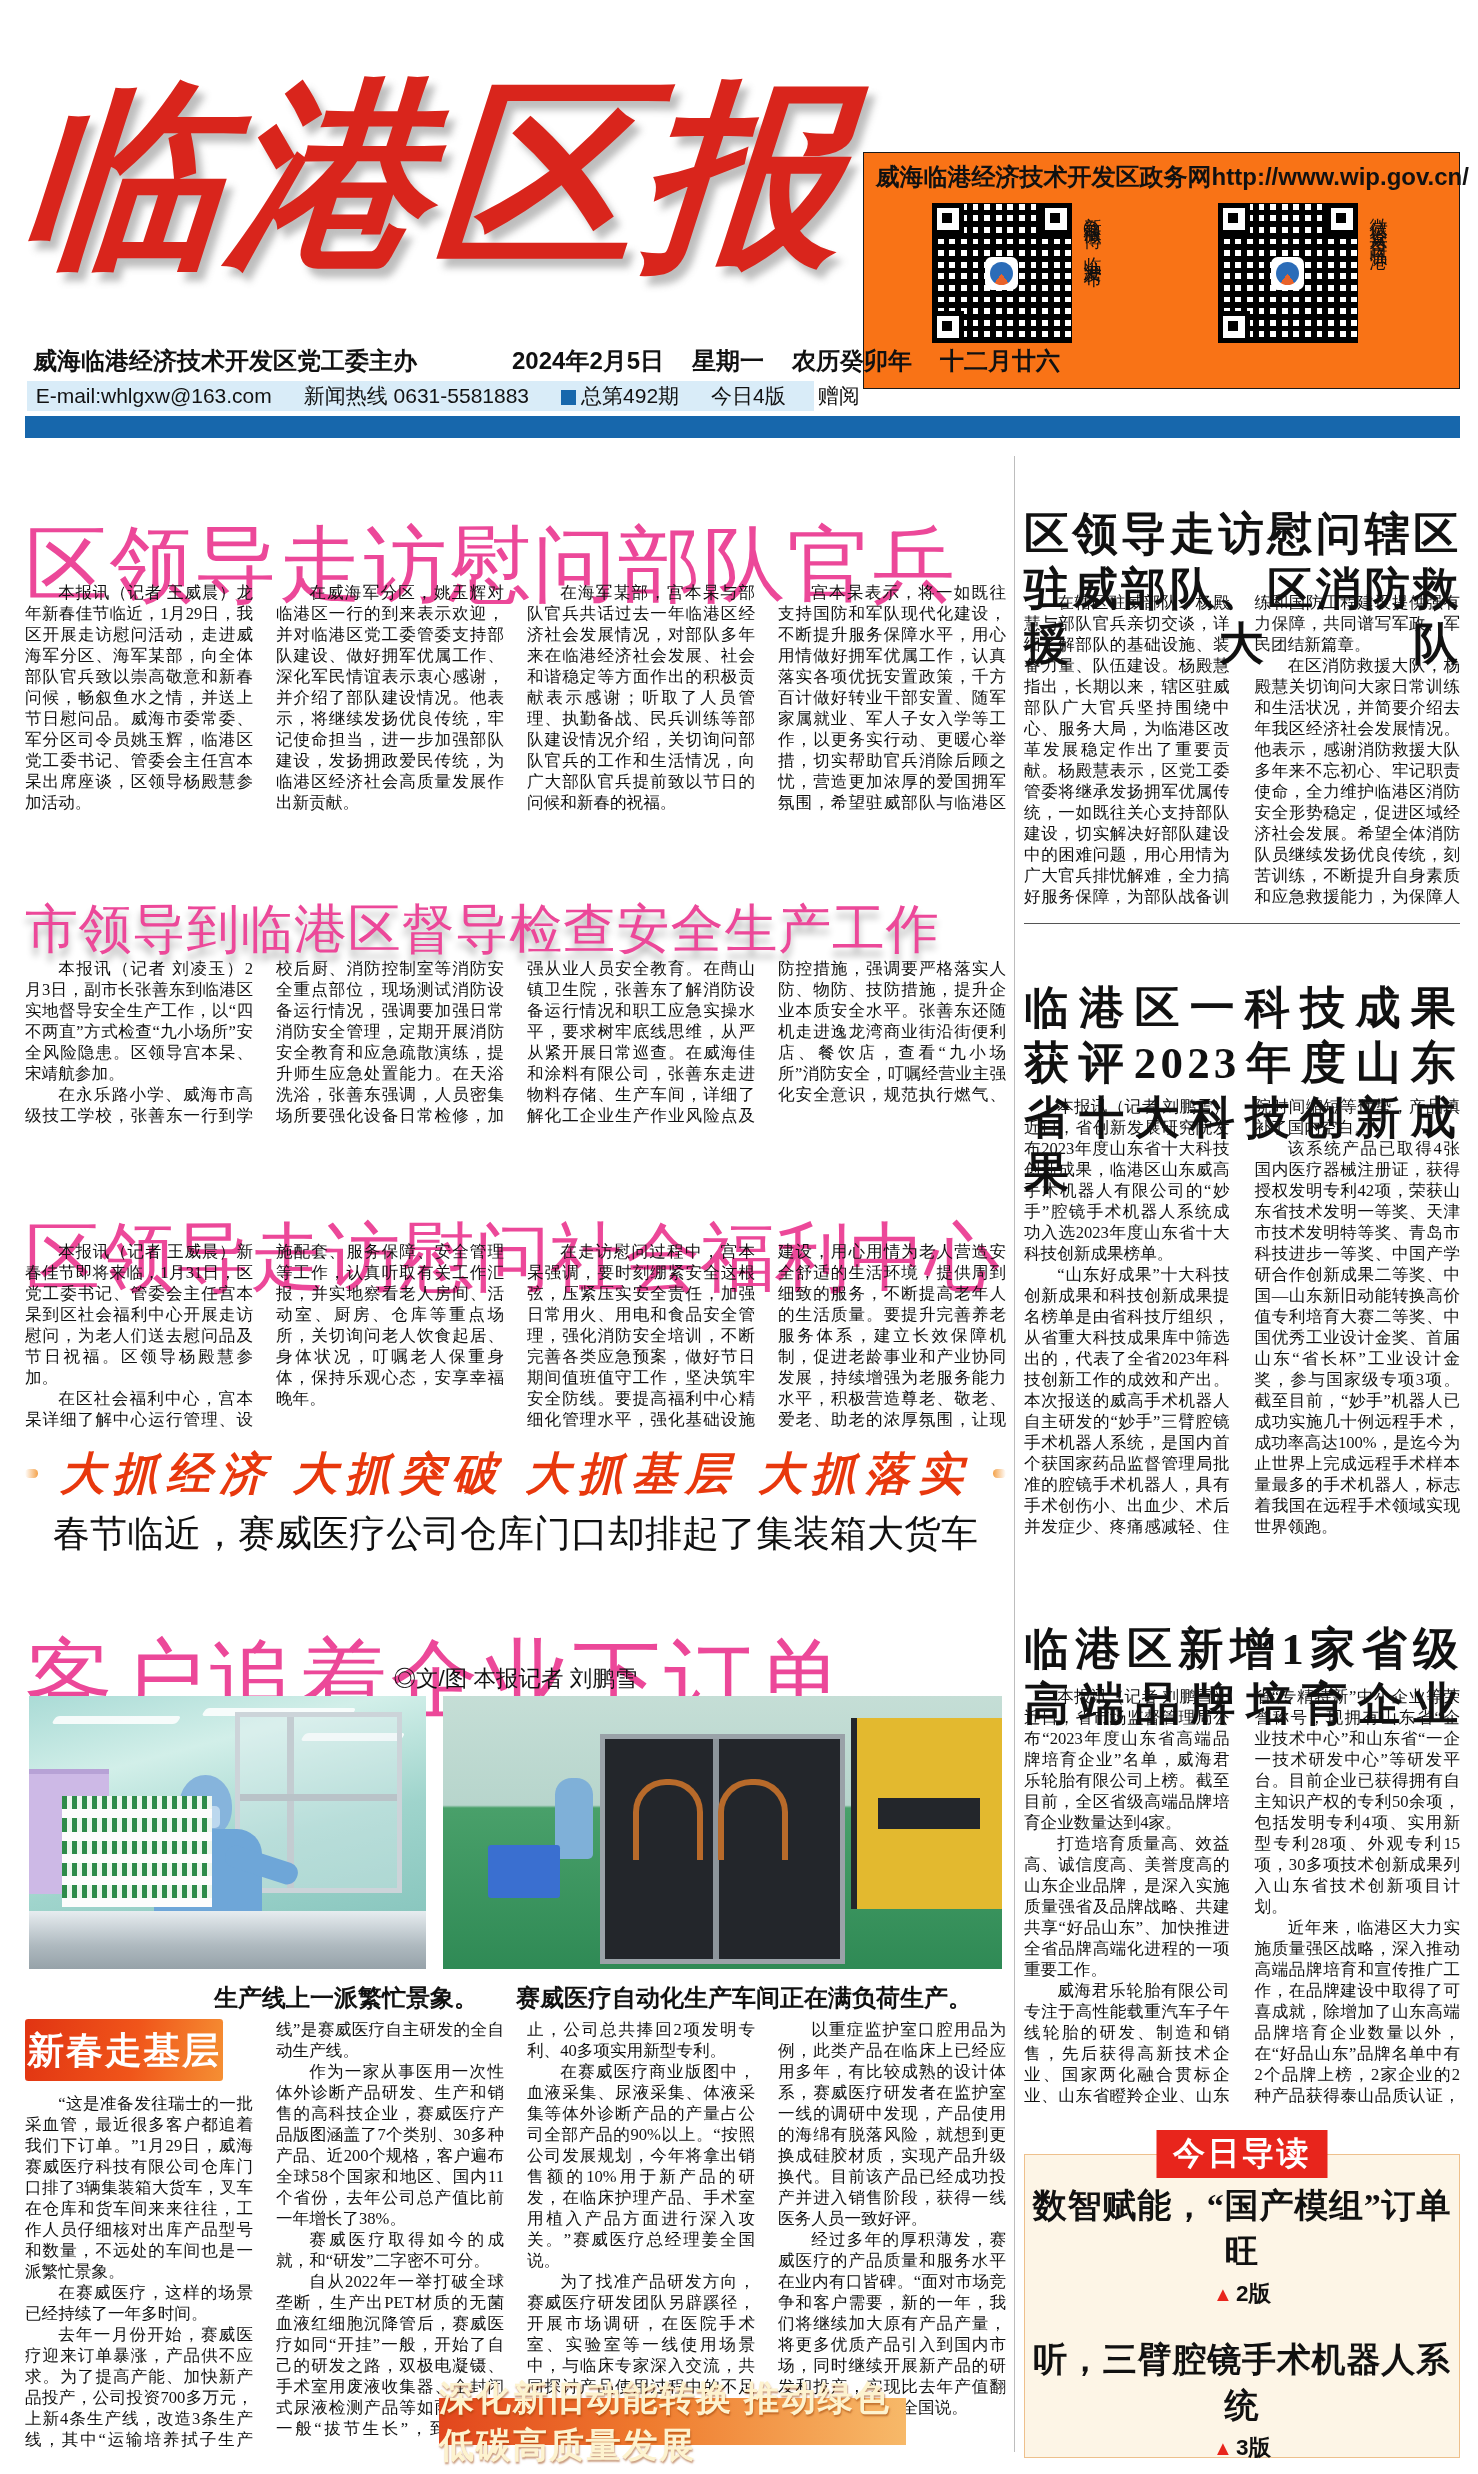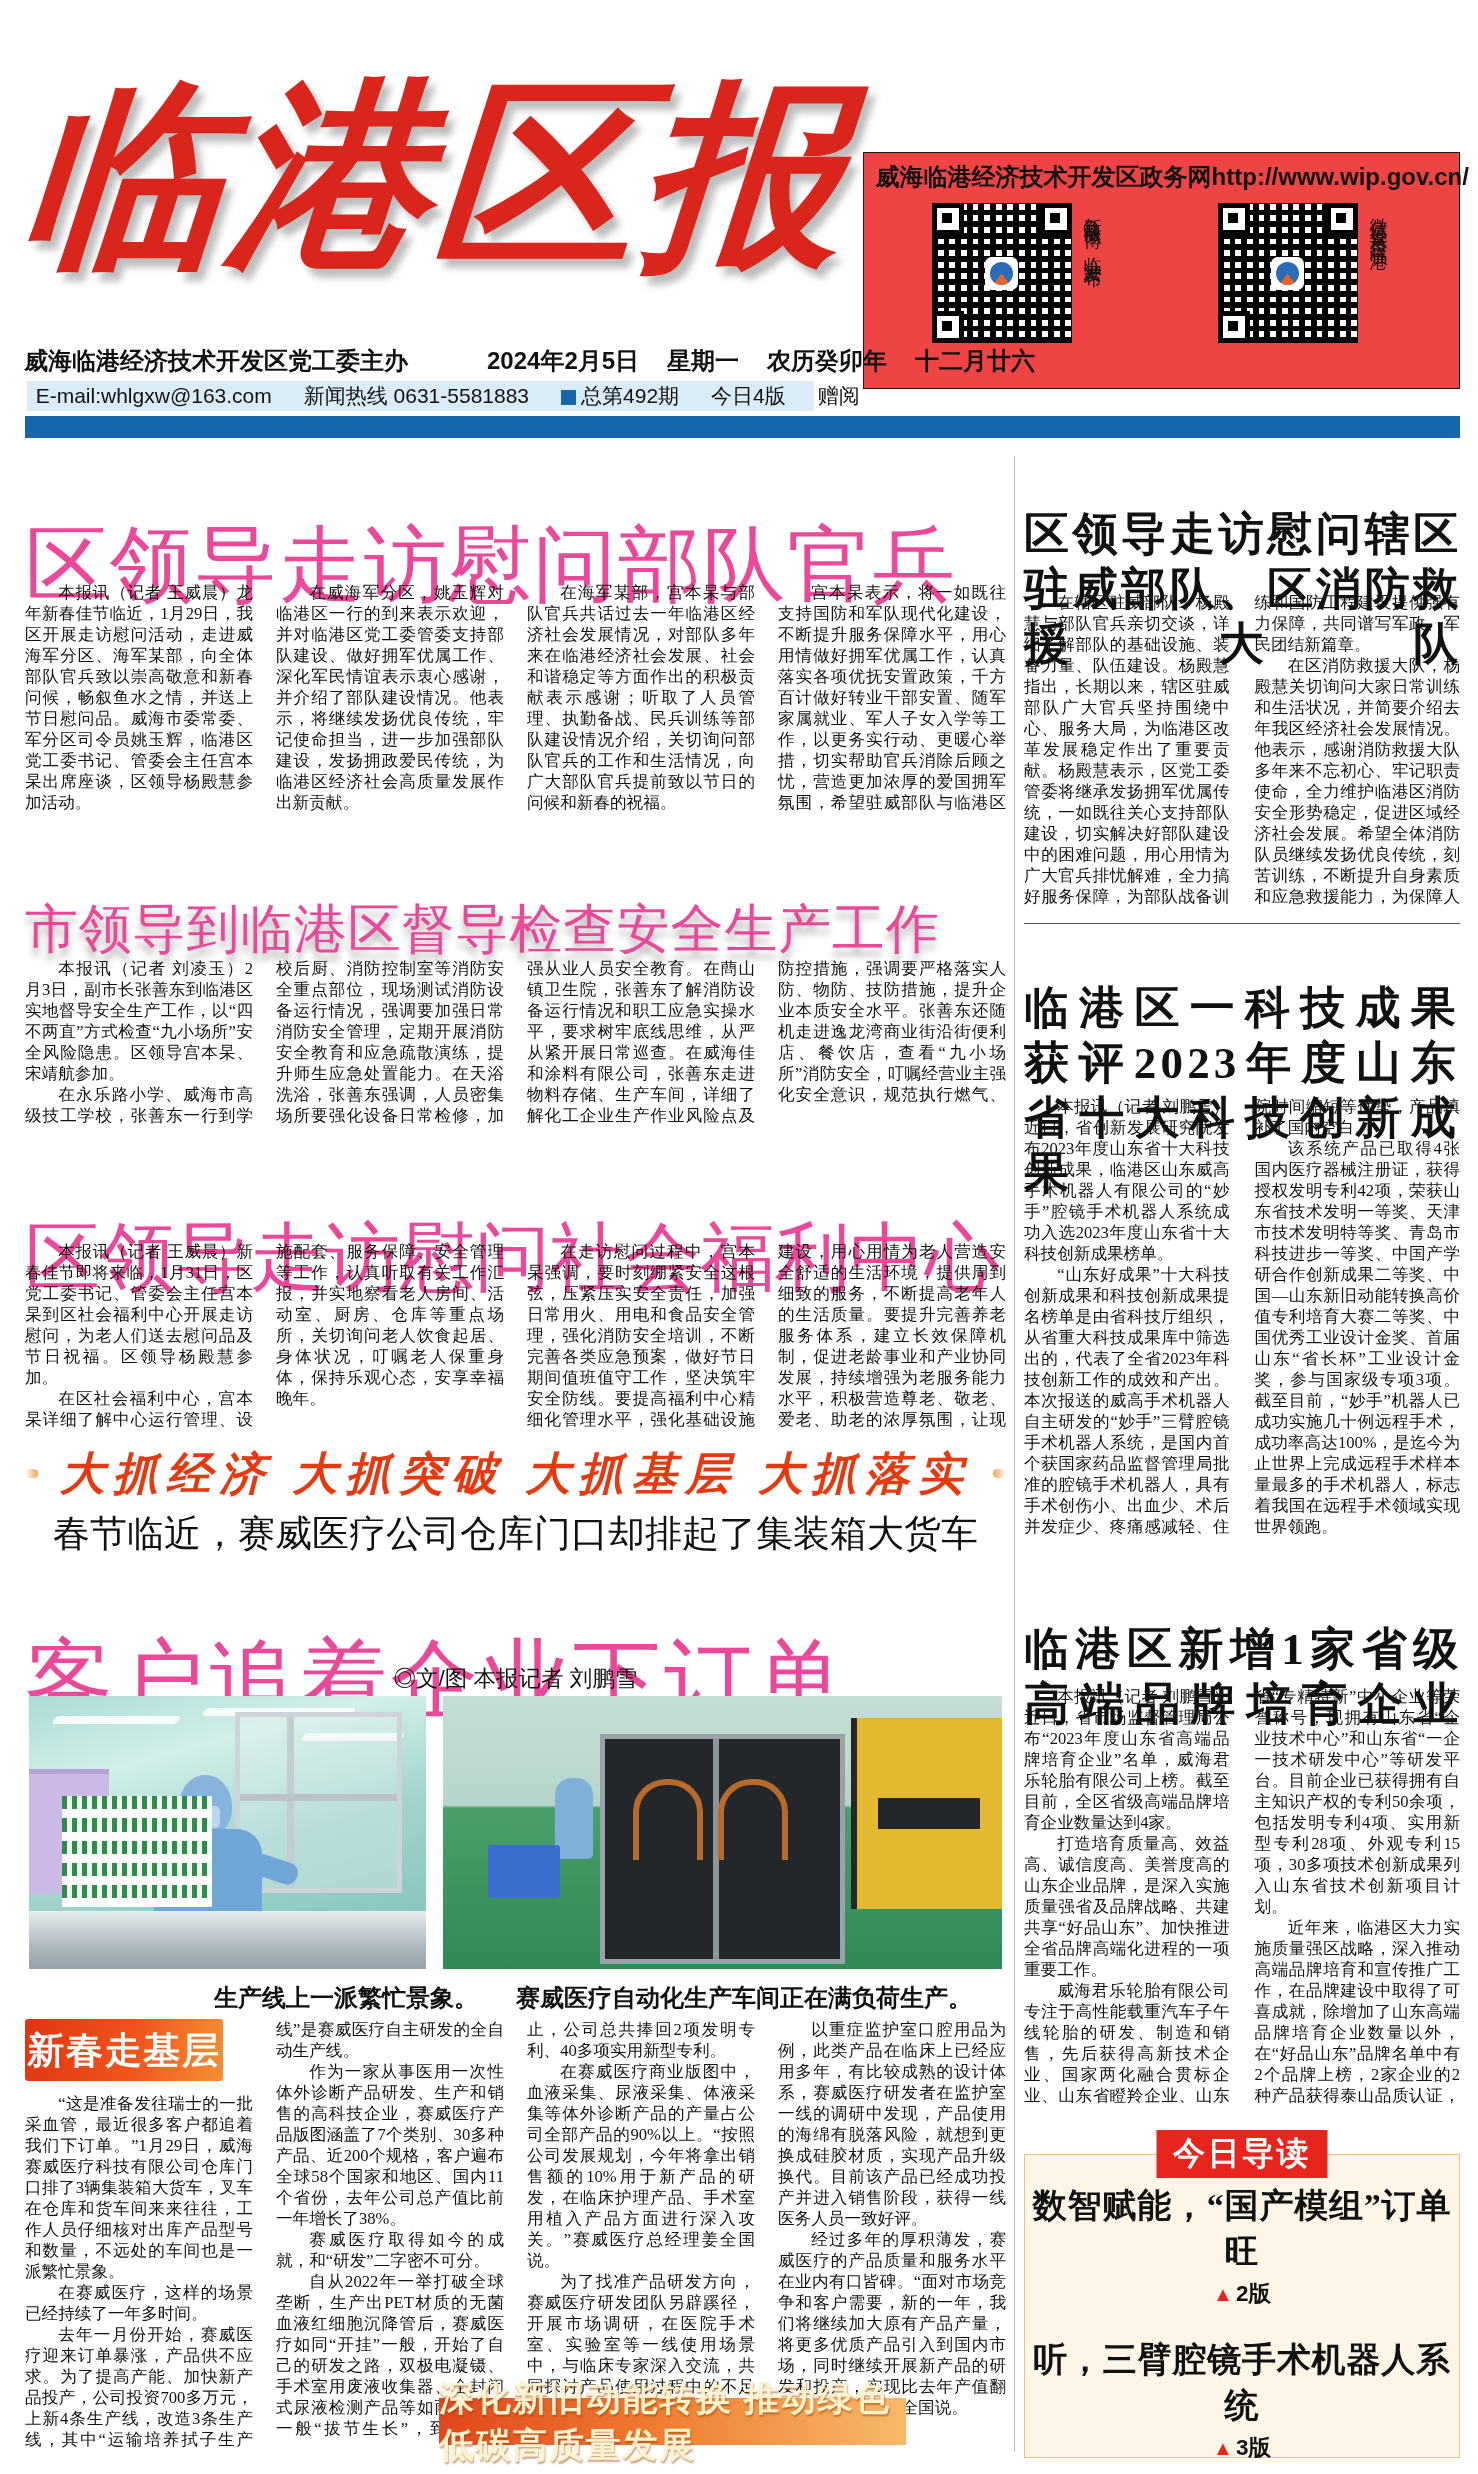--- a/index.html
+++ b/index.html
@@ -4,40 +4,40 @@
 <style>
   html,body{margin:0;padding:0;background:#e9e9e9;}
   .page{position:relative;width:1479px;height:2475px;background:#ffffff;overflow:hidden;
         font-family:"Liberation Serif", serif;color:#111;}
   
   .masthead{position:absolute;left:23px;top:40px;width:832px;height:293px;
             font-size:201px;line-height:274px;font-weight:bold;font-style:italic;
             color:#d9251c;letter-spacing:5px;transform:skewX(-4deg);
             text-shadow:7.5px 9.1px 7.5px rgba(110,110,110,.45);white-space:nowrap;}
   .portal-box{position:absolute;left:863px;top:152px;width:597px;height:237px;
-              border:1.7px solid #1a1a1a;background:#ef4444;box-sizing:border-box;padding:8.3px 11.6px;}
+              border:1.7px solid #1a1a1a;background:#f97316;box-sizing:border-box;padding:8.3px 11.6px;}
   .portal-title{font-family:"Liberation Sans",sans-serif;font-weight:bold;font-size:24px;
                 letter-spacing:0;white-space:nowrap;}
   .qr-row{display:flex;justify-content:space-around;margin-top:10px;}
   .qr-unit{display:flex;gap:8.3px;align-items:flex-start;}
   .qr{position:relative;width:140px;height:140px;background:
       repeating-linear-gradient(0deg,#000 0 5.8px,transparent 5.8px 11.6px),
       repeating-linear-gradient(90deg,#000 0 5.8px,#fff 5.8px 11.6px);}
   .qr .fp{position:absolute;width:32px;height:32px;border:5.8px solid #000;background:#fff;box-sizing:border-box;}
   .qr .fp::after{content:"";position:absolute;left:5px;top:5px;width:10px;height:10px;background:#000;}
   .qr .tl{left:0;top:0}.qr .tr{right:0;top:0}.qr .bl{left:0;bottom:0}
   .qr .logo{position:absolute;left:50%;top:50%;width:33px;height:33px;margin:-16.6px 0 0 -16.6px;
             background:#fff;border-radius:6.7px;display:flex;align-items:center;justify-content:center;}
   .qr .logo i{display:block;width:23px;height:23px;border-radius:50%;
               background:conic-gradient(#2b6cb8 0 40%, #e8622a 40% 60%, #2b6cb8 60% 100%);}
   .qr-cap{writing-mode:vertical-rl;font-family:"Liberation Sans",sans-serif;font-size:18.3px;
           letter-spacing:4.2px;height:140px;}
-  .pub-row{position:absolute;left:24px;top:344px;width:815px;height:33px;
+  .pub-row{position:absolute;left:33px;top:344px;width:815px;height:33px;
            font-family:"Liberation Sans",sans-serif;font-size:24px;font-weight:bold;
-           display:flex;align-items:center;white-space:nowrap;}
+           display:flex;align-items:center;white-space:nowrap;gap:16px;}
   .pub-row .dates{font-weight:bold;margin-left:79px;display:flex;gap:28px;}
   .info-strip{position:absolute;left:27.4px;top:381px;width:787px;height:30px;background:#d9ecf8;
               font-family:"Liberation Sans",sans-serif;font-size:21px;display:flex;align-items:center;
               padding:0 8.3px;box-sizing:border-box;gap:32px;white-space:nowrap;}
   .sq{display:inline-block;width:15px;height:15px;background:#1767ac;margin-right:5px;vertical-align:-1.7px;}
   .blue-bar{position:absolute;left:25px;top:416px;width:1435px;height:21.6px;background:#1767ac;}
   
   .hx{position:absolute;text-align:left;font-weight:normal;color:#ec4899;}
   .cols{position:absolute;text-align:justify;font-size:16.6px;line-height:21px;overflow:hidden;
         column-gap:23px;}

